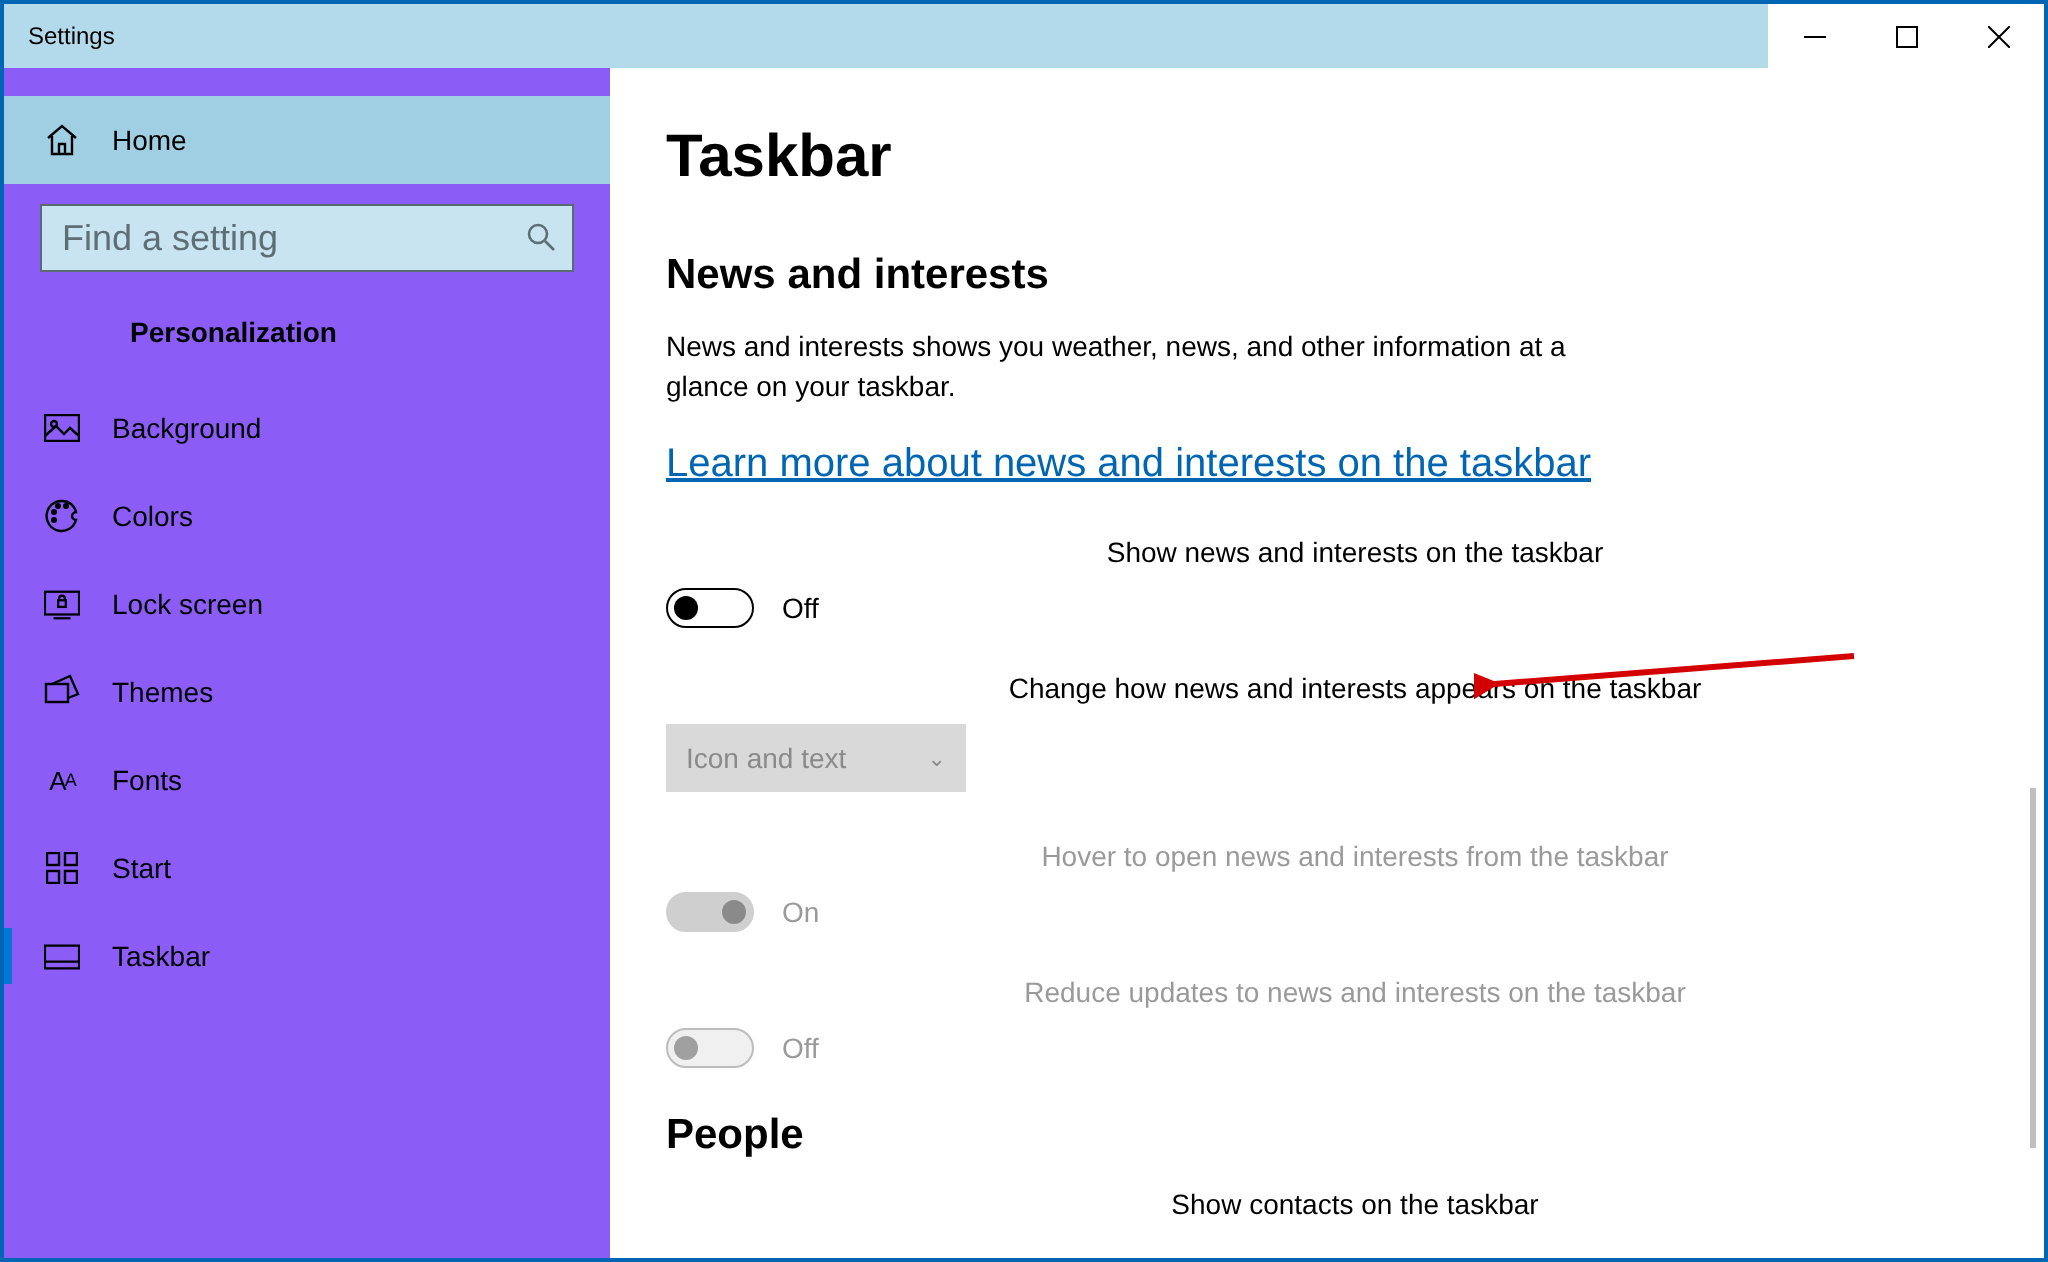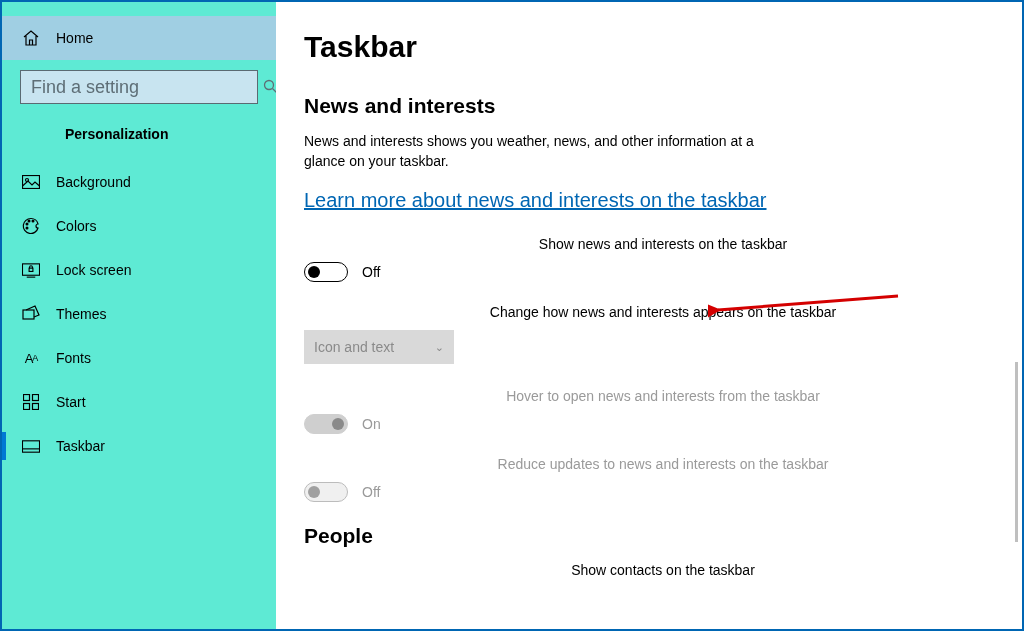--- a/index.html
+++ b/index.html
@@ -21,22 +21,22 @@
   .titlebar .title { flex: 1; }
   .titlebar .winbtn {
     width: 46px; height: 32px;
     display: flex; align-items: center; justify-content: center;
     background: #fff;
     font-size: 11px;
   }
   .titlebar .winbtn svg { stroke: #000; stroke-width: 1; fill: none; }
   .body { flex: 1; display: flex; overflow: hidden; }
   .sidebar {
-    width: 274px;
-    background: #5eead4;
+    width: 303px;
+    background: #8b5cf6;
     padding-top: 14px;
     position: relative;
   }
   .sidebar-row {
     display: flex; align-items: center;
     height: 44px;
     padding-left: 20px;
     font-size: 14px;
     color: #000;
     gap: 16px;
@@ -111,20 +111,39 @@
   }
   .scrollbar-seg {
     position: absolute; right: 4px; top: 360px;
     width: 3px; height: 180px; background: #bfbfbf;
   }
 </style>
 </head>
 <body>
 
 <div class="window">
+  <div class="titlebar">
+    <span class="title">Settings</span>
+    <div class="winbtn">
+      <svg width="11" height="11">
+          <line x1="0" y1="5.5" x2="11" y2="5.5"></line>
+        </svg>
+    </div>
+    <div class="winbtn">
+      <svg width="11" height="11">
+          <rect x="0.5" y="0.5" width="10" height="10"></rect>
+        </svg>
+    </div>
+    <div class="winbtn">
+      <svg width="11" height="11">
+          <line x1="0" y1="0" x2="11" y2="11"></line>
+          <line x1="11" y1="0" x2="0" y2="11"></line>
+        </svg>
+    </div>
+  </div>
 
   <div class="body">
 
     <div class="sidebar">
       <div class="sidebar-row home">
         <span class="icon">
           <svg width="18" height="18" viewBox="0 0 18 18" fill="none" stroke="#000" stroke-width="1.2">
             <path d="M2 8 L9 2 L16 8 M4 7 V16 H14 V7 M7.5 16 V11 H10.5 V16"></path>
           </svg>
         </span>

